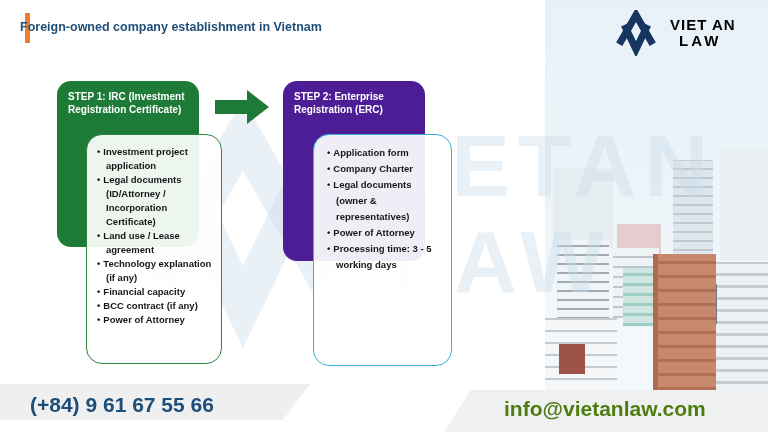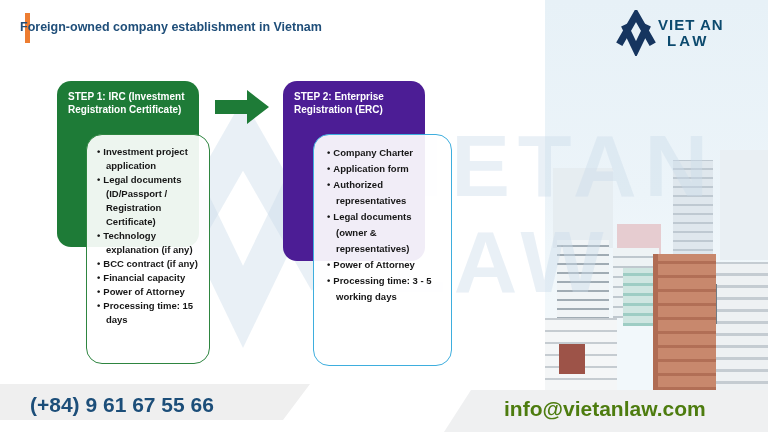--- a/index.html
+++ b/index.html
@@ -38,31 +38,31 @@
   .wm-text{position:absolute;font-weight:800;font-size:88px;letter-spacing:8px;
     color:rgba(203,219,233,0.42);line-height:1;}
   .wm-line1{left:352px;top:122px;}
   .wm-line2{left:392px;top:218px;}
   
   .accent-bar{position:absolute;left:25px;top:13px;width:5px;height:30px;background:#ed7d31;}
   .page-title{position:absolute;left:20px;top:20px;font-size:12.5px;font-weight:bold;color:#1f4e79;}
   
   .logo{position:absolute;left:614px;top:10px;display:flex;align-items:center;}
   .logo-mark{width:44px;height:46px;}
-  .logo-text{margin-left:0;color:#0c4a6e;font-weight:800;line-height:1.05;}
+  .logo-text{margin-left:12px;color:#000000;font-weight:800;line-height:1.05;}
   .logo-name1{font-size:15px;letter-spacing:1px;}
   .logo-name2{font-size:15px;letter-spacing:3px;padding-left:9px;}
   
   .step-header{position:absolute;border-radius:14px;color:#ffffff;font-weight:bold;
     font-size:10px;line-height:13px;padding:9px 10px 0 11px;box-sizing:border-box;}
   .step1-header{left:57px;top:81px;width:142px;height:166px;background:#1e7b37;}
   .step2-header{left:283px;top:81px;width:142px;height:180px;background:#4c1d95;}
   .step-body{position:absolute;border-radius:16px;background:rgba(255,255,255,0.92);
     box-sizing:border-box;}
-  .step1-body{left:86px;top:134px;width:124px;height:230px;border:1.5px solid #2e8540;}
+  .step1-body{left:86px;top:134px;width:136px;height:230px;border:1.5px solid #2e8540;}
   .step2-body{left:313px;top:134px;width:139px;height:232px;border:1.5px solid #3eaede;}
   .bullet-list{margin:0;padding:10px 6px 0 10px;list-style:none;font-weight:bold;color:#161616;}
   .step1-body .bullet-list{font-size:9.5px;line-height:14px;}
   .step2-body .bullet-list{font-size:9.5px;line-height:16px;padding-left:13px;}
   .bullet-list li{padding-left:9px;text-indent:-9px;}
   .bullet-list li::before{content:"\2022";margin-right:3px;}
   .flow-arrow{position:absolute;left:215px;top:89px;}
   
   .phone-bar{position:absolute;left:0;top:384px;width:310px;height:36px;background:#efefef;
     clip-path:polygon(0 0,100% 0,calc(100% - 27px) 100%,0 100%);}
@@ -118,33 +118,32 @@
   <div class="step-header step1-header">STEP 1: IRC (Investment Registration Certificate)</div>
   <div class="step-header step2-header">STEP 2: Enterprise Registration (ERC)</div>
 
   <svg class="flow-arrow" width="55" height="36" viewBox="0 0 55 36">
     <polygon points="0,11 32,11 32,1 54,18 32,35 32,25 0,25" fill="#1e7b37"></polygon>
   </svg>
 
   <div class="step-body step1-body">
     <ul class="bullet-list">
         <li>Investment project application</li>
-        <li>Legal documents (ID/Passport / Registration Certificate)</li>
+        <li>Legal documents (ID/Attorney / Incorporation Certificate)</li>
+        <li>Land use / Lease agreement</li>
         <li>Technology explanation (if any)</li>
+        <li>Financial capacity</li>
         <li>BCC contract (if any)</li>
-        <li>Financial capacity</li>
         <li>Power of Attorney</li>
-        <li>Processing time: 15 days</li>
       </ul>
   </div>
   <div class="step-body step2-body">
     <ul class="bullet-list">
+        <li>Application form</li>
         <li>Company Charter</li>
-        <li>Application form</li>
-        <li>Authorized representatives</li>
         <li>Legal documents (owner &amp; representatives)</li>
         <li>Power of Attorney</li>
         <li>Processing time: 3 - 5 working days</li>
       </ul>
   </div>
 
   <div class="phone-bar">
     <div class="phone-text">(+84) 9 61 67 55 66</div>
   </div>
   <div class="email-bar">

